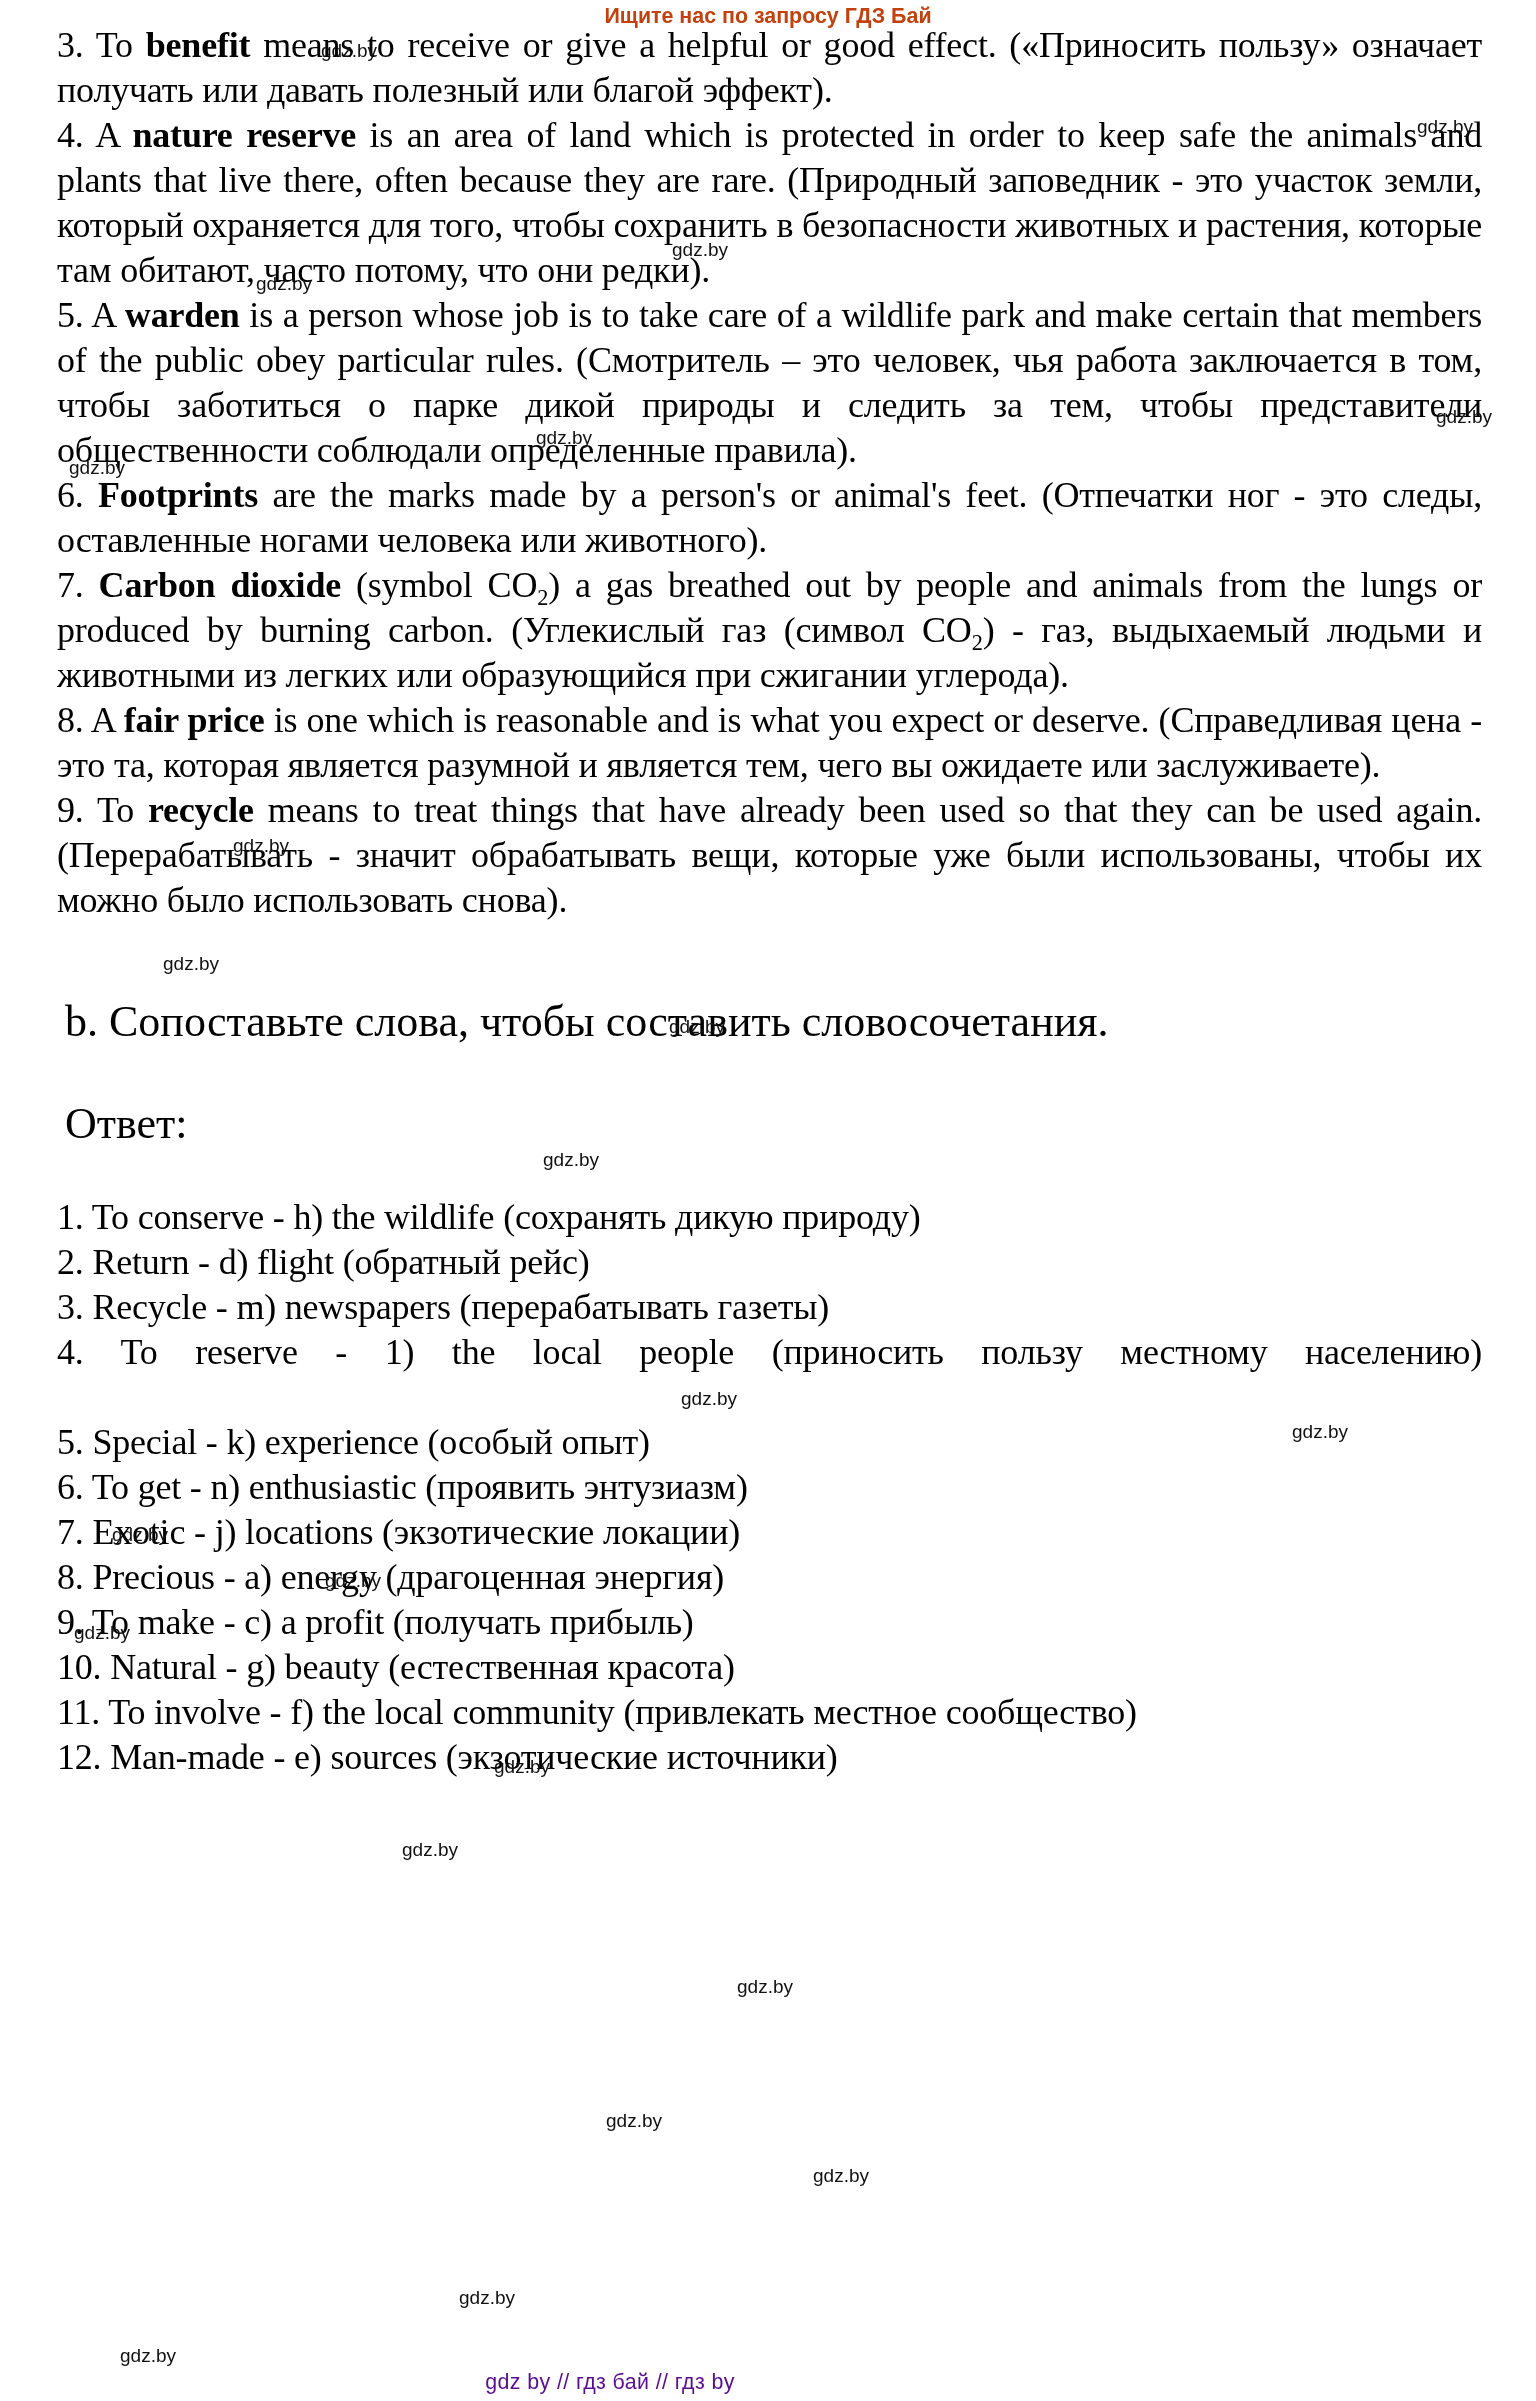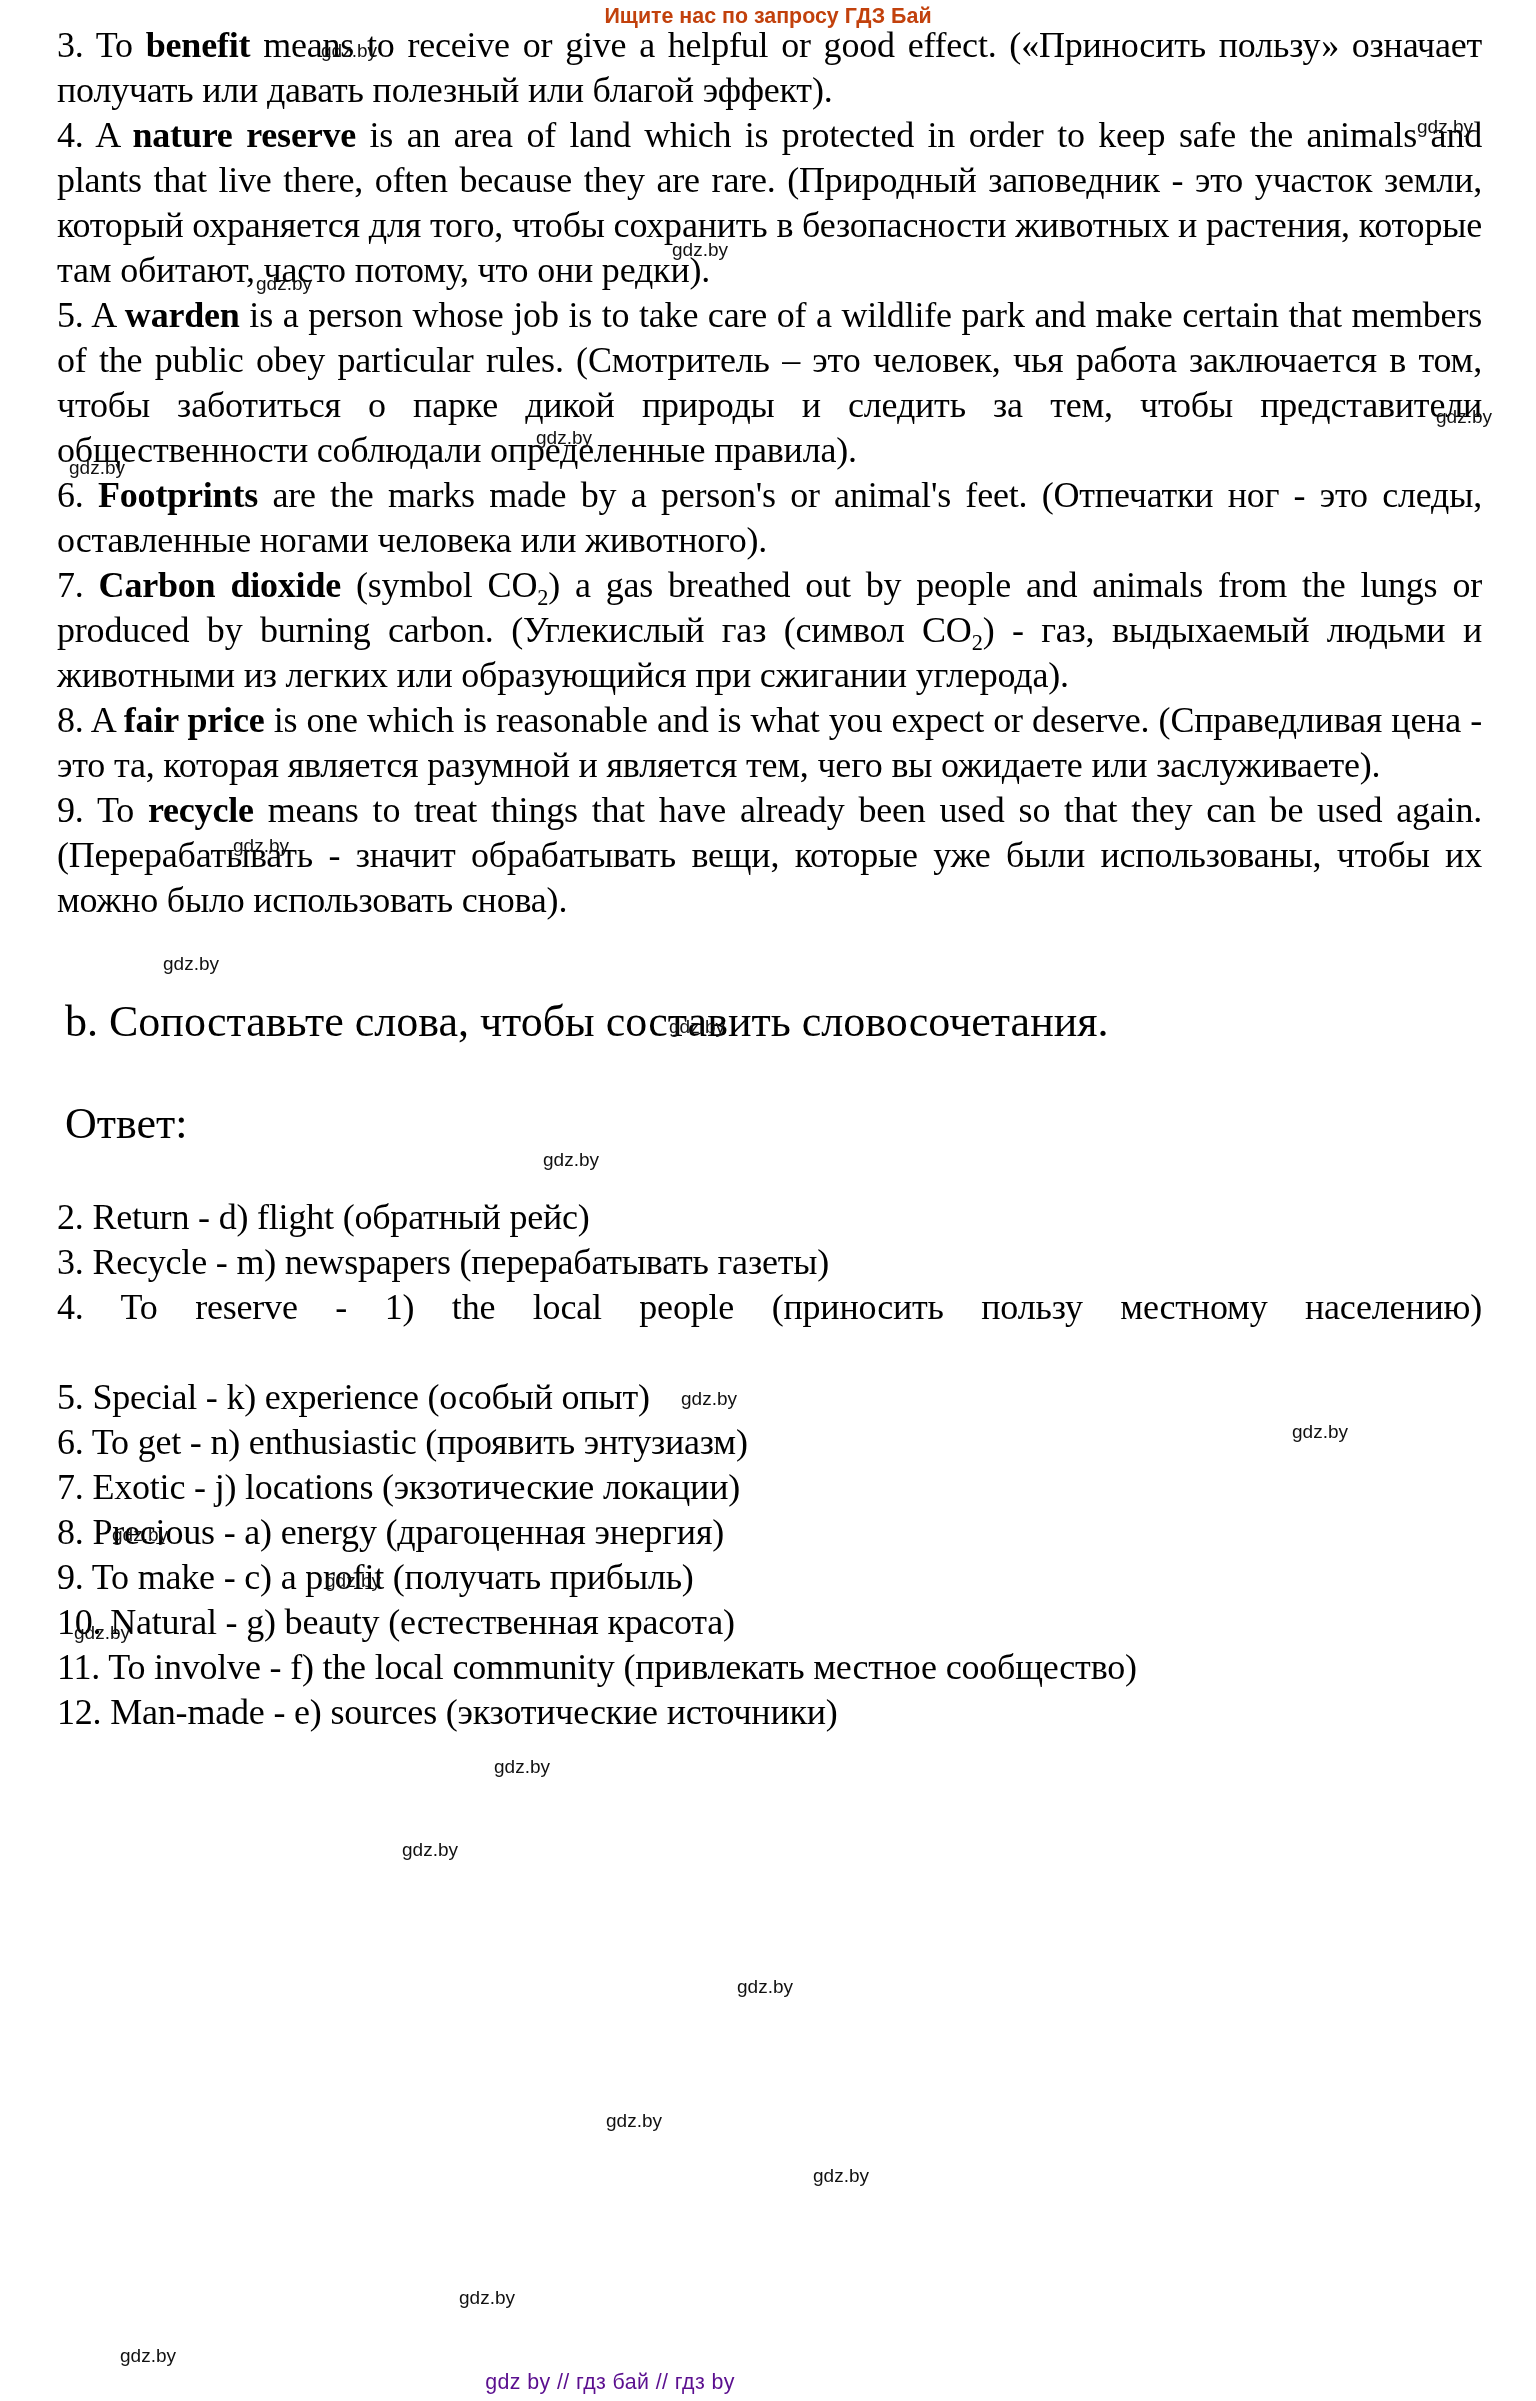--- a/index.html
+++ b/index.html
@@ -161,20 +161,28 @@
   <p class="section-head">b. Сопоставьте слова, чтобы составить словосочетания.</p>
 
   <div class="spacer-md"></div>
 
   <p class="section-head">Ответ:</p>
 
   <div class="spacer-md"></div>
 
   <div class="answers">
 
+    <p class="ans-line">
+      <span>1.</span>
+      <span>To conserve</span>
+      <span>-</span>
+      <span>h)</span>
+      <span>the wildlife</span>
+      <span>(сохранять дикую природу)</span>
+    </p>
 
     <p class="ans-line">
       <span>2.</span>
       <span>Return</span>
       <span>-</span>
       <span>d)</span>
       <span>flight</span>
       <span>(обратный рейс)</span>
     </p>
 

